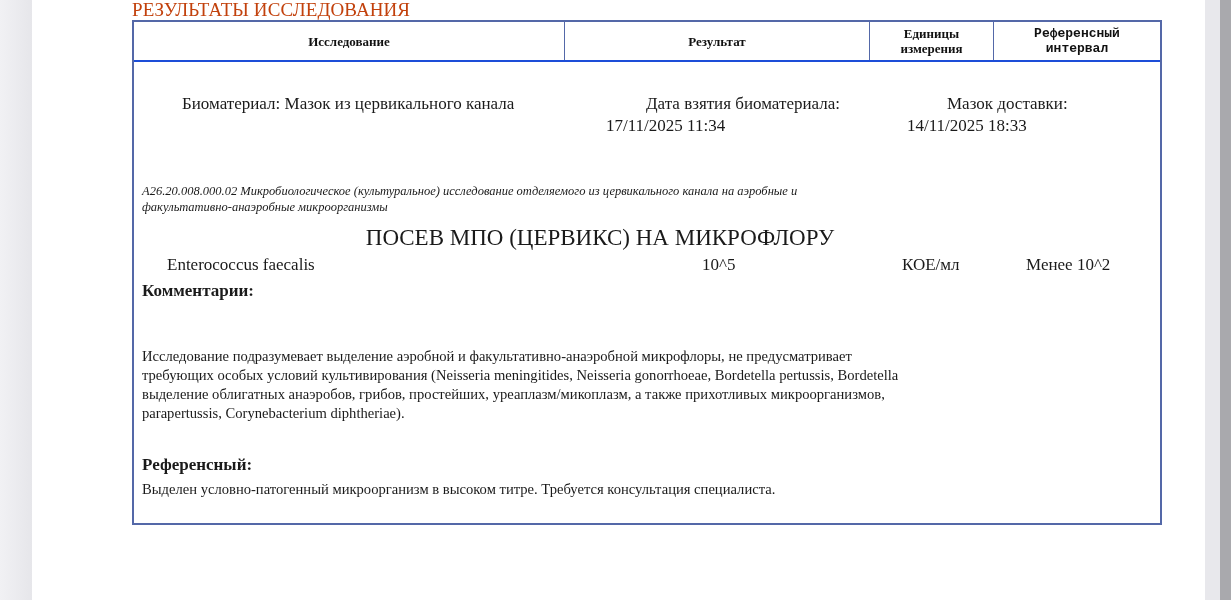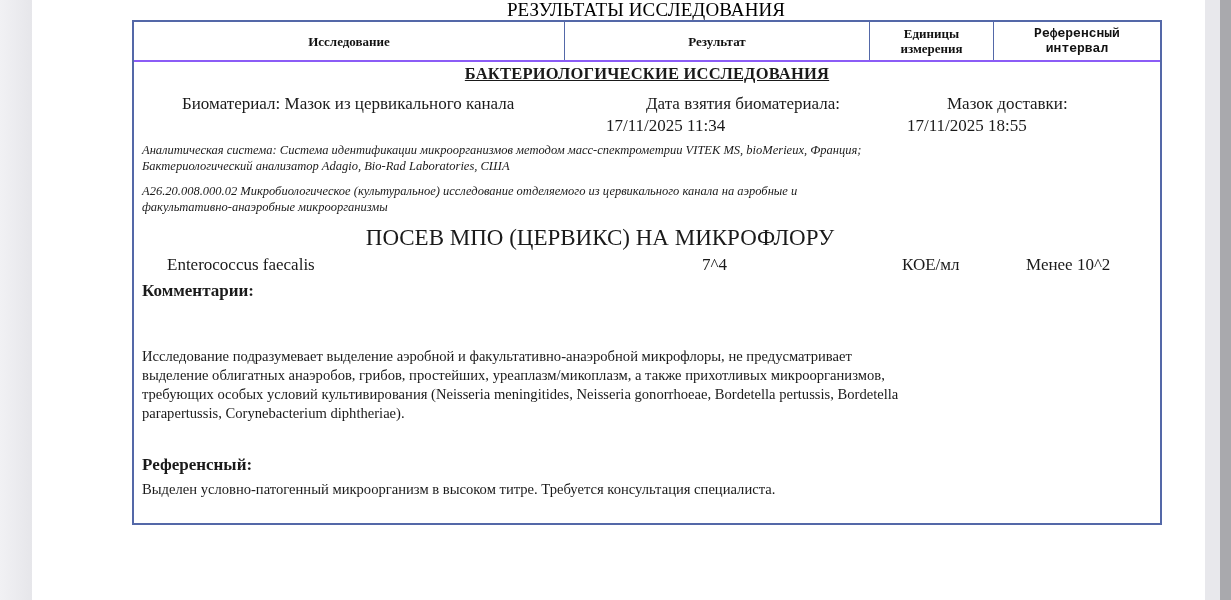--- a/index.html
+++ b/index.html
@@ -19,30 +19,30 @@
   }
   .right-strip {
     position: absolute; left: 1205px; top: 0; width: 26px; height: 600px;
     background: #e8e8ec;
   }
   .right-strip .band {
     position: absolute; left: 15px; top: 0; width: 11px; height: 600px;
     background: #a9a9ad;
   }
   .doc-title {
-    position: absolute; left: 132px; top: 0; width: 1028px; text-align: center;
-    font-size: 19px; line-height: 20px; color: #000000; letter-spacing: 0.1px;
+    position: absolute; left: 132px; top: 0; width: 1028px; 
+    font-size: 19px; line-height: 20px; color: #c2410c; letter-spacing: 0.1px;
   }
   .frame {
     position: absolute; left: 132px; top: 20px; width: 1026px; height: 501px;
     border: 2px solid #4a62a0; border-color: #5468a8;
   }
   .header-row {
     position: absolute; left: 0; top: 0; width: 1026px; height: 38px;
-    border-bottom: 2px solid #8b5cf6; display: flex;
+    border-bottom: 2px solid #1d4ed8; display: flex;
   }
   .hcell {
     box-sizing: border-box; height: 38px; display: flex; align-items: center;
     justify-content: center; text-align: center; font-weight: bold;
     font-size: 13px; line-height: 15px; color: #111;
     border-right: 1.5px solid #5468a8;
   }
   .hcell:last-child { border-right: none; font-family: Liberation Mono, monospace; }
   .h1 { width: 431px; }
   .h2 { width: 305px; }
@@ -109,54 +109,49 @@
       </div>
     </div>
     <div class="hcell h4">
       <div>
         <div>Референсный</div>
         <div>интервал</div>
       </div>
     </div>
   </div>
 
-  <div class="section-title">БАКТЕРИОЛОГИЧЕСКИЕ ИССЛЕДОВАНИЯ</div>
 
   <div class="bio-row bio-1">
     <span class="bio-label">Биоматериал:</span>
     <span>Мазок из цервикального канала</span>
   </div>
   <div class="bio-row bio-2">
     <div class="bio-label">Дата взятия биоматериала:</div>
     <div>17/11/2025 11:34</div>
   </div>
   <div class="bio-row bio-3">
     <div class="bio-label">Мазок доставки:</div>
-    <div>17/11/2025 18:55</div>
+    <div>14/11/2025 18:33</div>
   </div>
 
-  <div class="italic-block it-1">
-    <div>Аналитическая система: Система идентификации микроорганизмов методом масс-спектрометрии VITEK MS, bioMerieux, Франция;</div>
-    <div>Бактериологический анализатор Adagio, Bio-Rad Laboratories, США</div>
-  </div>
   <div class="italic-block it-2">
     <div>А26.20.008.000.02 Микробиологическое (культуральное) исследование отделяемого из цервикального канала на аэробные и</div>
     <div>факультативно-анаэробные микроорганизмы</div>
   </div>
 
   <div class="culture-title">ПОСЕВ МПО (ЦЕРВИКС) НА МИКРОФЛОРУ</div>
 
   <div class="result-row r-name">Enterococcus faecalis</div>
-  <div class="result-row r-value">7^4</div>
+  <div class="result-row r-value">10^5</div>
   <div class="result-row r-unit">КОЕ/мл</div>
   <div class="result-row r-ref">Менее 10^2</div>
 
   <div class="comments-label">Комментарии:</div>
   <div class="comments-text">
     <div>Исследование подразумевает выделение аэробной и факультативно-анаэробной микрофлоры, не предусматривает</div>
+    <div>требующих особых условий культивирования (Neisseria meningitides, Neisseria gonorrhoeae, Bordetella pertussis, Bordetella</div>
     <div>выделение облигатных анаэробов, грибов, простейших, уреаплазм/микоплазм, а также прихотливых микроорганизмов,</div>
-    <div>требующих особых условий культивирования (Neisseria meningitides, Neisseria gonorrhoeae, Bordetella pertussis, Bordetella</div>
     <div>parapertussis, Corynebacterium diphtheriae).</div>
   </div>
 
   <div class="conclusion-label">Референсный:</div>
   <div class="conclusion-text">Выделен условно-патогенный микроорганизм в высоком титре. Требуется консультация специалиста.</div>
 </div>
 
 </body></html>

